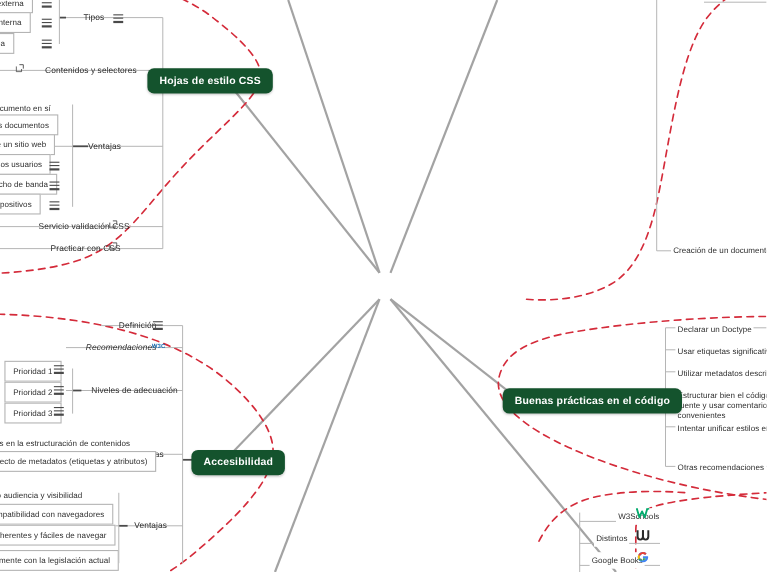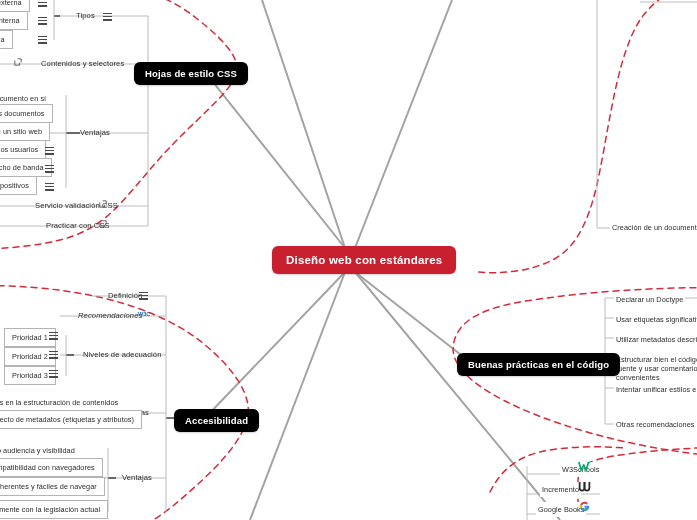--- a/index.html
+++ b/index.html
@@ -31,21 +31,21 @@
     letter-spacing: .2px;
     border-radius: 6px;
     padding: 8px 14px;
     white-space: nowrap;
     box-shadow: 0 1px 2px rgba(0,0,0,.18);
     z-index: 40;
   }
   
   .branch-node {
     position: absolute;
-    background: #000000;
+    background: #14532d;
     color: #ffffff;
     font-weight: bold;
     font-size: 9.5px;
     letter-spacing: .15px;
     border-radius: 6px;
     padding: 6px 11px;
     white-space: nowrap;
     box-shadow: 0 1px 2px rgba(0,0,0,.18);
     z-index: 35;
   }
@@ -194,21 +194,20 @@
     <path class="rule" d="M597,0 L597,228"></path>
     <path class="rule" d="M597,228 L697,228"></path>
     <path class="rule" d="M640,2 L697,2"></path>
 
     <path class="rule" d="M527,466 L527,520"></path>
     <path class="rule" d="M527,474 L600,474"></path>
     <path class="rule" d="M527,494 L600,494"></path>
     <path class="rule" d="M527,514 L600,514"></path>
   </svg>
 
-  <div class="central-node" style="left:272px; top:246px;">Diseño web con estándares</div>
 
   <div class="branch-node" style="left:134px; top:62px;">Hojas de estilo CSS</div>
 
   <div class="branch-node" style="left:174px; top:409px;">Accesibilidad</div>
 
   <div class="branch-node" style="left:457px; top:353px;">Buenas prácticas en el código</div>
 
   <div class="sub-label" style="left:76px; top:11px;">
     <span>Tipos</span>
   </div>
@@ -421,21 +420,21 @@
 
   <div class="leaf leaf-plain" style="left:560px; top:462px;">
     <span>W3Schools</span>
   </div>
   <svg class="icon ico-logo" style="position:absolute; left:578px; top:461px; z-index:24;" viewBox="0 0 16 13">
     <path d="M1 1 L4 11 L7 4.5 L10 11 L13 1" stroke="#04aa6d" stroke-width="2.1" fill="none" stroke-linejoin="round"></path>
     <circle cx="14.2" cy="1.6" r="1" fill="#04aa6d"></circle>
   </svg>
 
   <div class="leaf leaf-plain" style="left:540px; top:482px;">
-    <span>Incremento</span>
+    <span>Distintos</span>
   </div>
   <svg class="icon ico-logo" style="position:absolute; left:578px; top:481px; z-index:24;" viewBox="0 0 16 13">
     <path d="M2 1 L2 8 Q2 11.5 5 11.5 Q8 11.5 8 8 L8 1" stroke="#2b2b2b" stroke-width="2.2" fill="none"></path>
     <path d="M8 1 L8 8 Q8 11.5 11 11.5 Q14 11.5 14 8 L14 1" stroke="#2b2b2b" stroke-width="2.2" fill="none"></path>
   </svg>
 
   <div class="leaf leaf-plain" style="left:536px; top:502px;">
     <span>Google Books</span>
   </div>
   <svg class="icon ico-logo" style="position:absolute; left:578px; top:501px; z-index:24;" viewBox="0 0 14 14">

